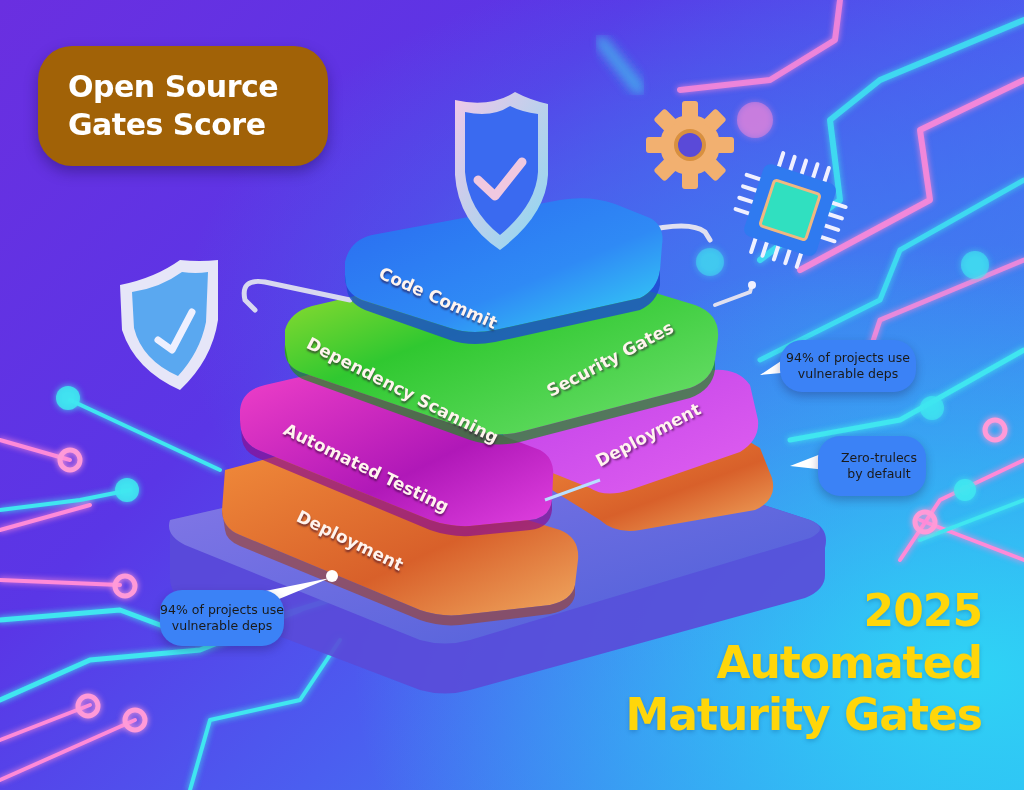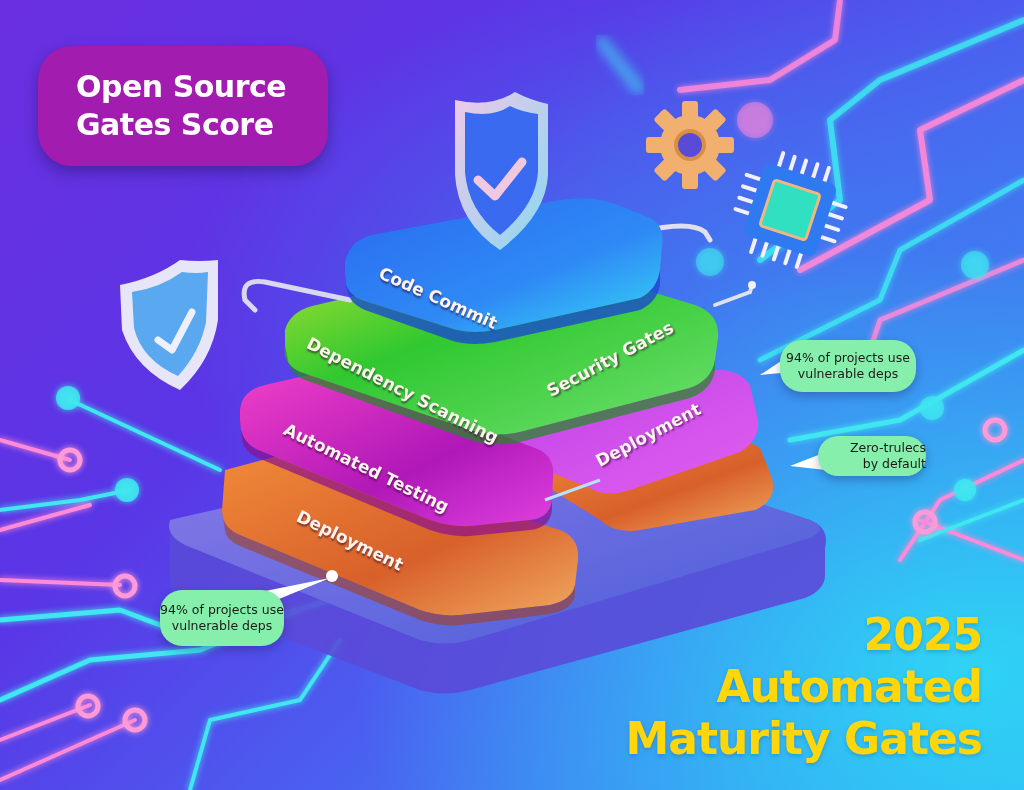--- a/index.html
+++ b/index.html
@@ -9,49 +9,49 @@
     background:
       radial-gradient(ellipse at 95% 85%, #2fd3f5 0%, rgba(47,211,245,0) 45%),
       radial-gradient(ellipse at 80% 40%, #3f7df0 0%, rgba(63,125,240,0) 55%),
       linear-gradient(135deg, #6a2fe0 0%, #5a36e6 35%, #4b5ef0 60%, #2fa8f5 100%);
   }
   .layer { position: absolute; left: 0; top: 0; width: 1024px; height: 790px; }
 
   
   .title-badge {
     position: absolute; left: 38px; top: 46px; width: 290px; height: 120px;
-    background: #a21caf; border-radius: 34px;
+    background: #a16207; border-radius: 34px;
     box-shadow: 0 6px 14px rgba(20,10,60,0.35);
     display: flex; flex-direction: column; justify-content: center;
-    padding-left: 38px; box-sizing: border-box;
+    padding-left: 30px; box-sizing: border-box;
   }
   .title-badge span {
     color: #ffffff; font-weight: bold; font-size: 30px; line-height: 38px;
     font-family: "DejaVu Sans", sans-serif; letter-spacing: -0.5px;
   }
 
   
   .index-title {
-    position: absolute; right: 42px; top: 609px; text-align: right;
+    position: absolute; right: 42px; top: 585px; text-align: right;
     color: #ffd60a; font-weight: bold; font-size: 44px; line-height: 52px;
     font-family: "DejaVu Sans", sans-serif; letter-spacing: -1px;
     text-shadow: 0 2px 4px rgba(0,60,120,0.25);
   }
   .index-title div { display: block; }
 
   
   .callout {
-    position: absolute; background: #86efac; border-radius: 22px;
+    position: absolute; background: #3b82f6; border-radius: 22px;
     color: #1a1a1a; font-size: 12.5px; line-height: 16px; text-align: center;
     box-shadow: 0 4px 10px rgba(30,20,80,0.3);
     display: flex; flex-direction: column; justify-content: center;
   }
   .callout span { display: block; }
   .callout-1 { left: 780px; top: 340px; width: 136px; height: 52px; }
-  .callout-2 { left: 818px; top: 436px; width: 108px; height: 40px; text-align: right; padding-left: 14px; box-sizing: border-box; }
+  .callout-2 { left: 818px; top: 436px; width: 108px; height: 60px; text-align: center; padding-left: 14px; box-sizing: border-box; }
   .callout-3 { left: 160px; top: 590px; width: 124px; height: 56px; }
 
   
   .stage-label {
     position: absolute; color: #fff4ee; font-weight: bold; font-size: 17px;
     font-family: "DejaVu Sans", sans-serif; white-space: nowrap;
     text-shadow: 1px 2px 2px rgba(40,0,40,0.55);
     transform-origin: left center;
   }
 </style>

